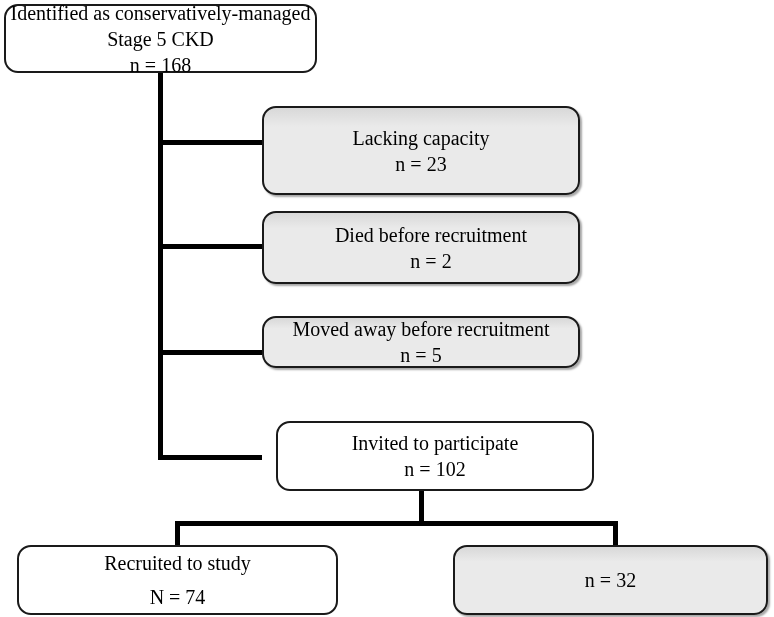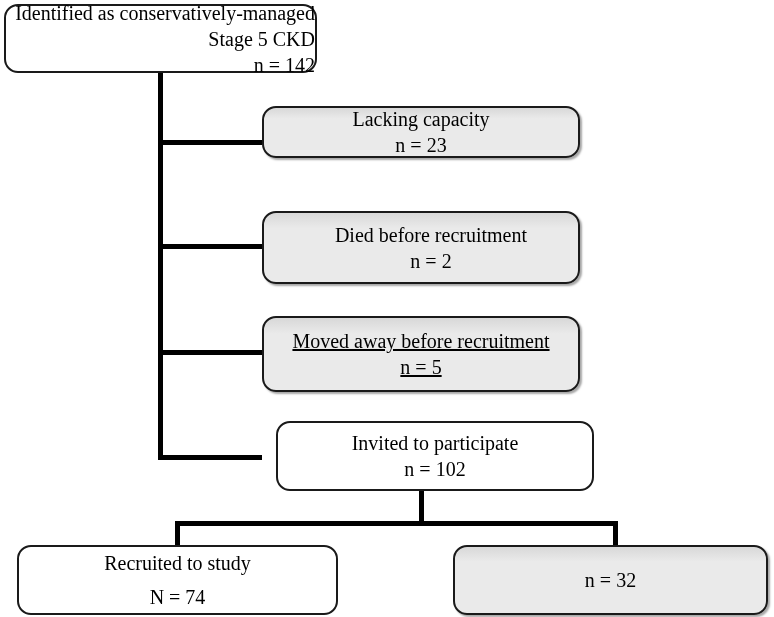--- a/index.html
+++ b/index.html
@@ -36,24 +36,24 @@
     box-shadow: 2px 2px 2px rgba(0,0,0,0.35);
   }
   .node .line { white-space: nowrap; }
 
   .connector {
     position: absolute;
     background: #000000;
   }
 
   
-  #node-identified { left: 4px;   top: 4px;   width: 313px; height: 69px; border-width: 2px; align-items: flex-end; }
-  #node-lacking    { left: 262px; top: 106px; width: 318px; height: 52px; }
+  #node-identified { left: 4px;   top: 4px;   width: 313px; height: 69px; border-width: 2px; }
+  #node-lacking    { left: 262px; top: 106px; width: 318px; height: 89px; }
   #node-died       { left: 262px; top: 211px; width: 318px; height: 73px; padding-left: 20px; }
-  #node-moved      { left: 262px; top: 316px; width: 318px; height: 76px; text-decoration: underline; }
+  #node-moved      { left: 262px; top: 316px; width: 318px; height: 52px; }
   #node-invited    { left: 262px; top: 421px; width: 318px; height: 70px; margin-left: 14px; }
   #node-recruited  { left: 17px;  top: 545px; width: 321px; height: 70px; gap: 8px; }
   #node-declined   { left: 453px; top: 545px; width: 315px; height: 70px; }
 
   
   #conn-trunk          { left: 158px; top: 72px;  width: 5px;   height: 388px; }
   #conn-branch-lacking { left: 158px; top: 140px; width: 104px; height: 5px; }
   #conn-branch-died    { left: 158px; top: 244px; width: 104px; height: 5px; }
   #conn-branch-moved   { left: 158px; top: 350px; width: 104px; height: 5px; }
   #conn-branch-invited { left: 158px; top: 455px; width: 104px; height: 5px; }
@@ -73,21 +73,21 @@
   <div class="connector" id="conn-branch-moved"></div>
   <div class="connector" id="conn-branch-invited"></div>
   <div class="connector" id="conn-invited-down"></div>
   <div class="connector" id="conn-split"></div>
   <div class="connector" id="conn-stub-left"></div>
   <div class="connector" id="conn-stub-right"></div>
 
   <div class="node" id="node-identified">
     <span class="line">Identified as conservatively-managed</span>
     <span class="line">Stage 5 CKD</span>
-    <span class="line">n = 142</span>
+    <span class="line">n = 168</span>
   </div>
 
   <div class="node gray" id="node-lacking">
     <span class="line">Lacking capacity</span>
     <span class="line">n = 23</span>
   </div>
 
   <div class="node gray" id="node-died">
     <span class="line">Died before recruitment</span>
     <span class="line">n = 2</span>

